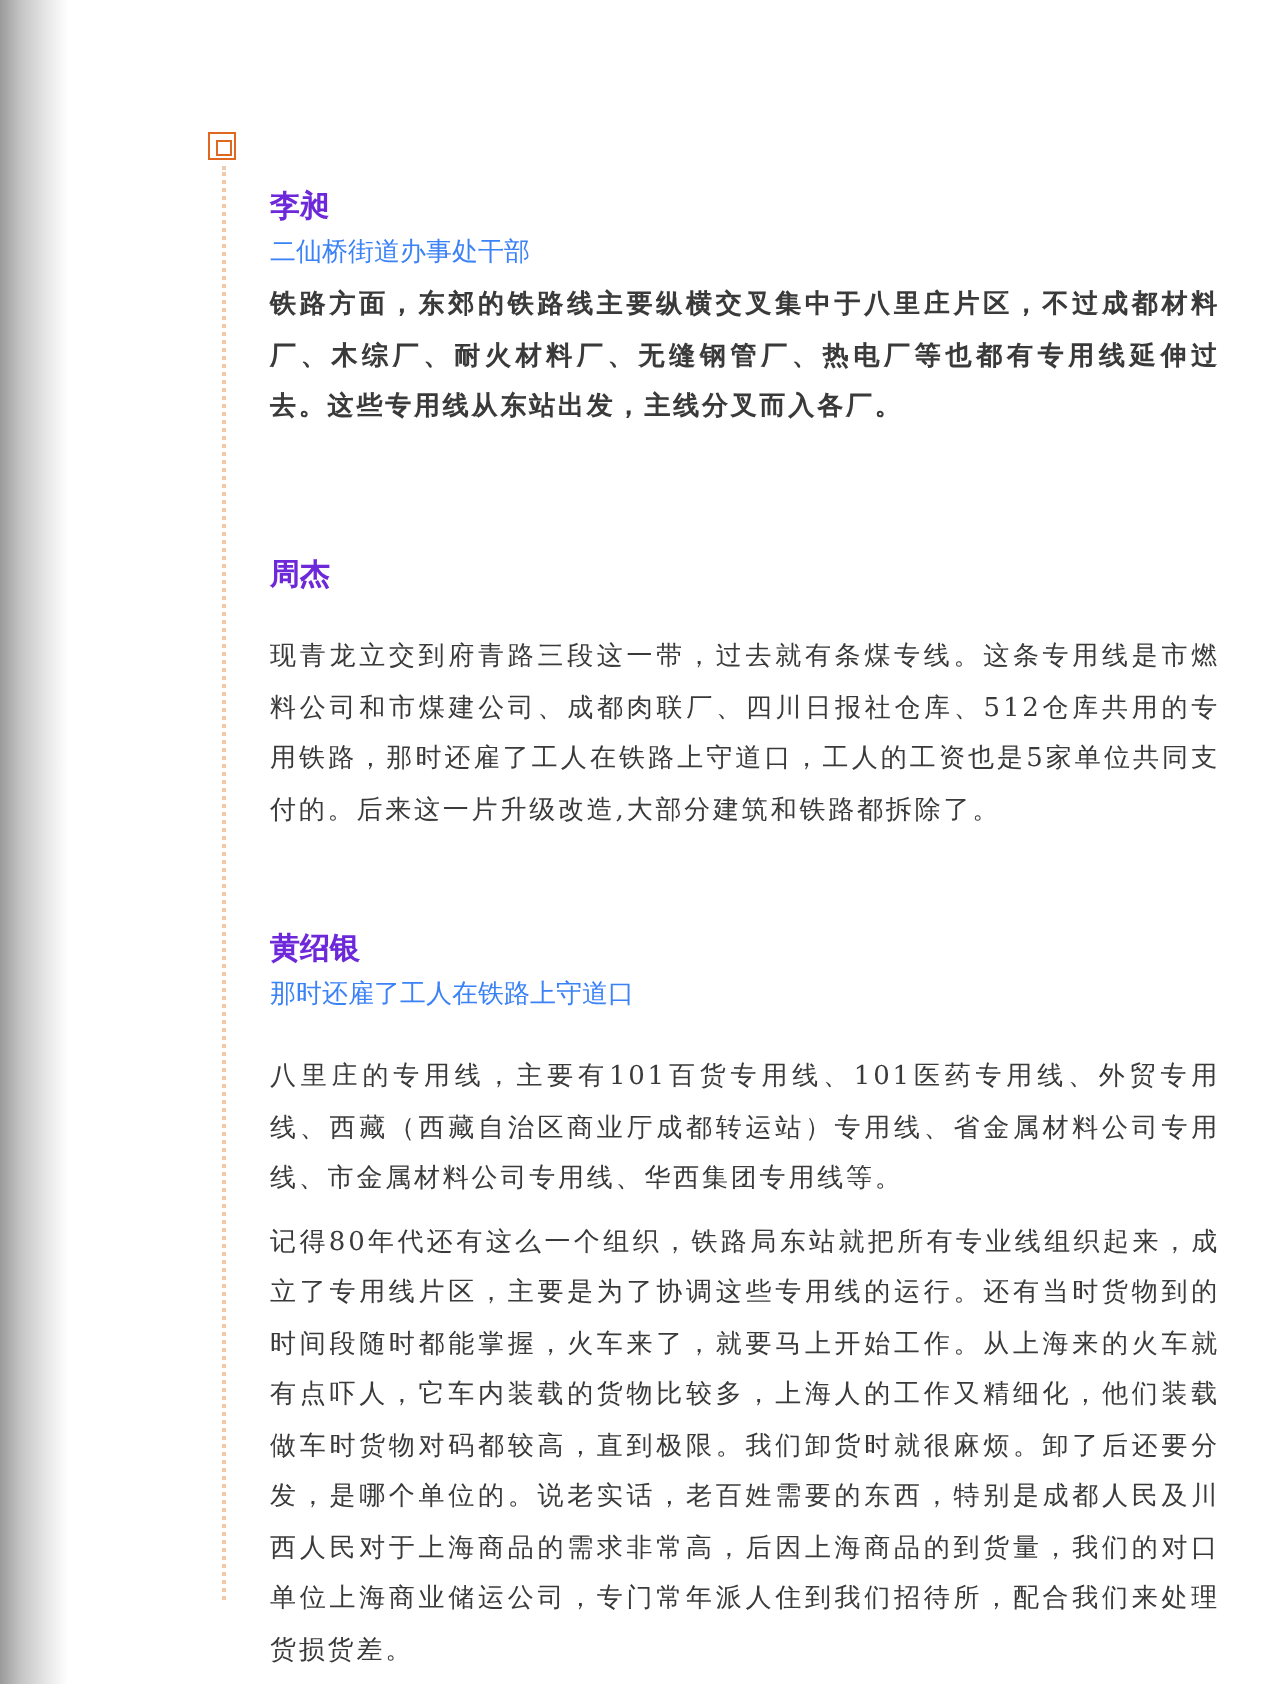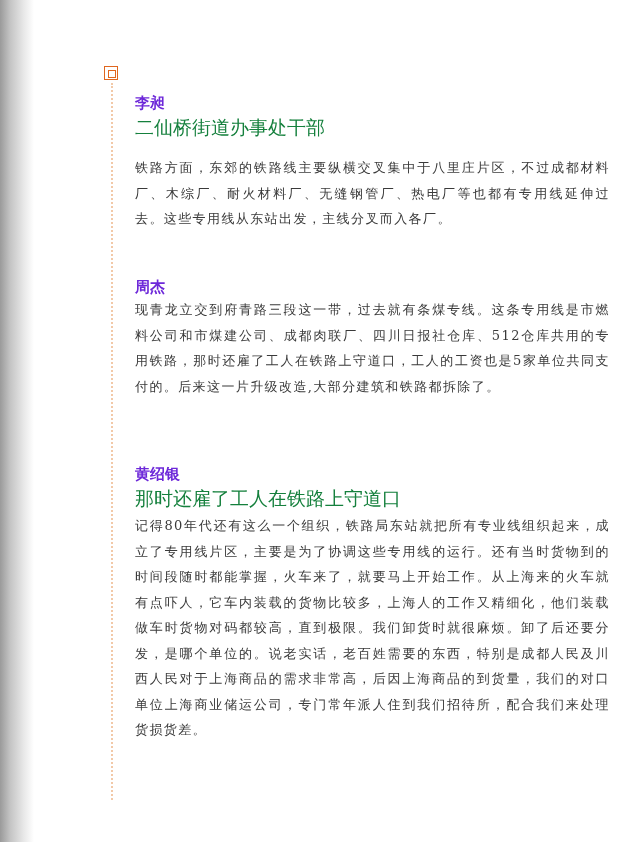--- a/index.html
+++ b/index.html
@@ -25,43 +25,44 @@
     position:absolute; left:111px; top:83px; width:0; height:717px;
     border-left:2px dotted #f2c9a8;
   }
   .section { position:absolute; left:135px; width:475px; }
   .person-name {
     font-family:"DejaVu Serif", "Liberation Serif", serif;
     font-weight:bold; font-size:15px; color:#6d28d9; height:20px; line-height:20px;
   }
   .person-title {
     font-family:"DejaVu Sans", "Liberation Sans", sans-serif;
-    font-size:19px; color:#15803d; margin-top:5px; line-height:18px;
+    font-size:13px; color:#3b82f6; margin-top:5px; line-height:18px;
   }
   .para {
     font-size:13px; color:#3a3a3a; line-height:25.5px;
     text-align:justify; letter-spacing:1.4px;
   }
 </style>
 </head>
 <body>
 
 <div class="page-shadow"></div>
 
 <div class="marker-icon"></div>
 <div class="timeline-line"></div>
 
 <div class="section" style="top:93px;">
   <div class="person-name">李昶</div>
   <div class="person-title">二仙桥街道办事处干部</div>
-  <div class="para" style="margin-top:19px;">铁路方面，东郊的铁路线主要纵横交叉集中于八里庄片区，不过成都材料厂、木综厂、耐火材料厂、无缝钢管厂、热电厂等也都有专用线延伸过去。这些专用线从东站出发，主线分叉而入各厂。</div>
+  <div class="para" style="margin-top:4px;font-weight:bold;">铁路方面，东郊的铁路线主要纵横交叉集中于八里庄片区，不过成都材料厂、木综厂、耐火材料厂、无缝钢管厂、热电厂等也都有专用线延伸过去。这些专用线从东站出发，主线分叉而入各厂。</div>
 </div>
 
 <div class="section" style="top:277px;">
   <div class="person-name">周杰</div>
-  <div class="para" style="">现青龙立交到府青路三段这一带，过去就有条煤专线。这条专用线是市燃料公司和市煤建公司、成都肉联厂、四川日报社仓库、512仓库共用的专用铁路，那时还雇了工人在铁路上守道口，工人的工资也是5家单位共同支付的。后来这一片升级改造,大部分建筑和铁路都拆除了。</div>
+  <div class="para" style="margin-top:19px;">现青龙立交到府青路三段这一带，过去就有条煤专线。这条专用线是市燃料公司和市煤建公司、成都肉联厂、四川日报社仓库、512仓库共用的专用铁路，那时还雇了工人在铁路上守道口，工人的工资也是5家单位共同支付的。后来这一片升级改造,大部分建筑和铁路都拆除了。</div>
 </div>
 
 <div class="section" style="top:464px;">
   <div class="person-name">黄绍银</div>
   <div class="person-title">那时还雇了工人在铁路上守道口</div>
+  <div class="para" style="margin-top:19px;">八里庄的专用线，主要有101百货专用线、101医药专用线、外贸专用线、西藏（西藏自治区商业厅成都转运站）专用线、省金属材料公司专用线、市金属材料公司专用线、华西集团专用线等。</div>
   <div class="para" style="margin-top:6px;">记得80年代还有这么一个组织，铁路局东站就把所有专业线组织起来，成立了专用线片区，主要是为了协调这些专用线的运行。还有当时货物到的时间段随时都能掌握，火车来了，就要马上开始工作。从上海来的火车就有点吓人，它车内装载的货物比较多，上海人的工作又精细化，他们装载做车时货物对码都较高，直到极限。我们卸货时就很麻烦。卸了后还要分发，是哪个单位的。说老实话，老百姓需要的东西，特别是成都人民及川西人民对于上海商品的需求非常高，后因上海商品的到货量，我们的对口单位上海商业储运公司，专门常年派人住到我们招待所，配合我们来处理货损货差。</div>
 </div>
 
 </body></html>

